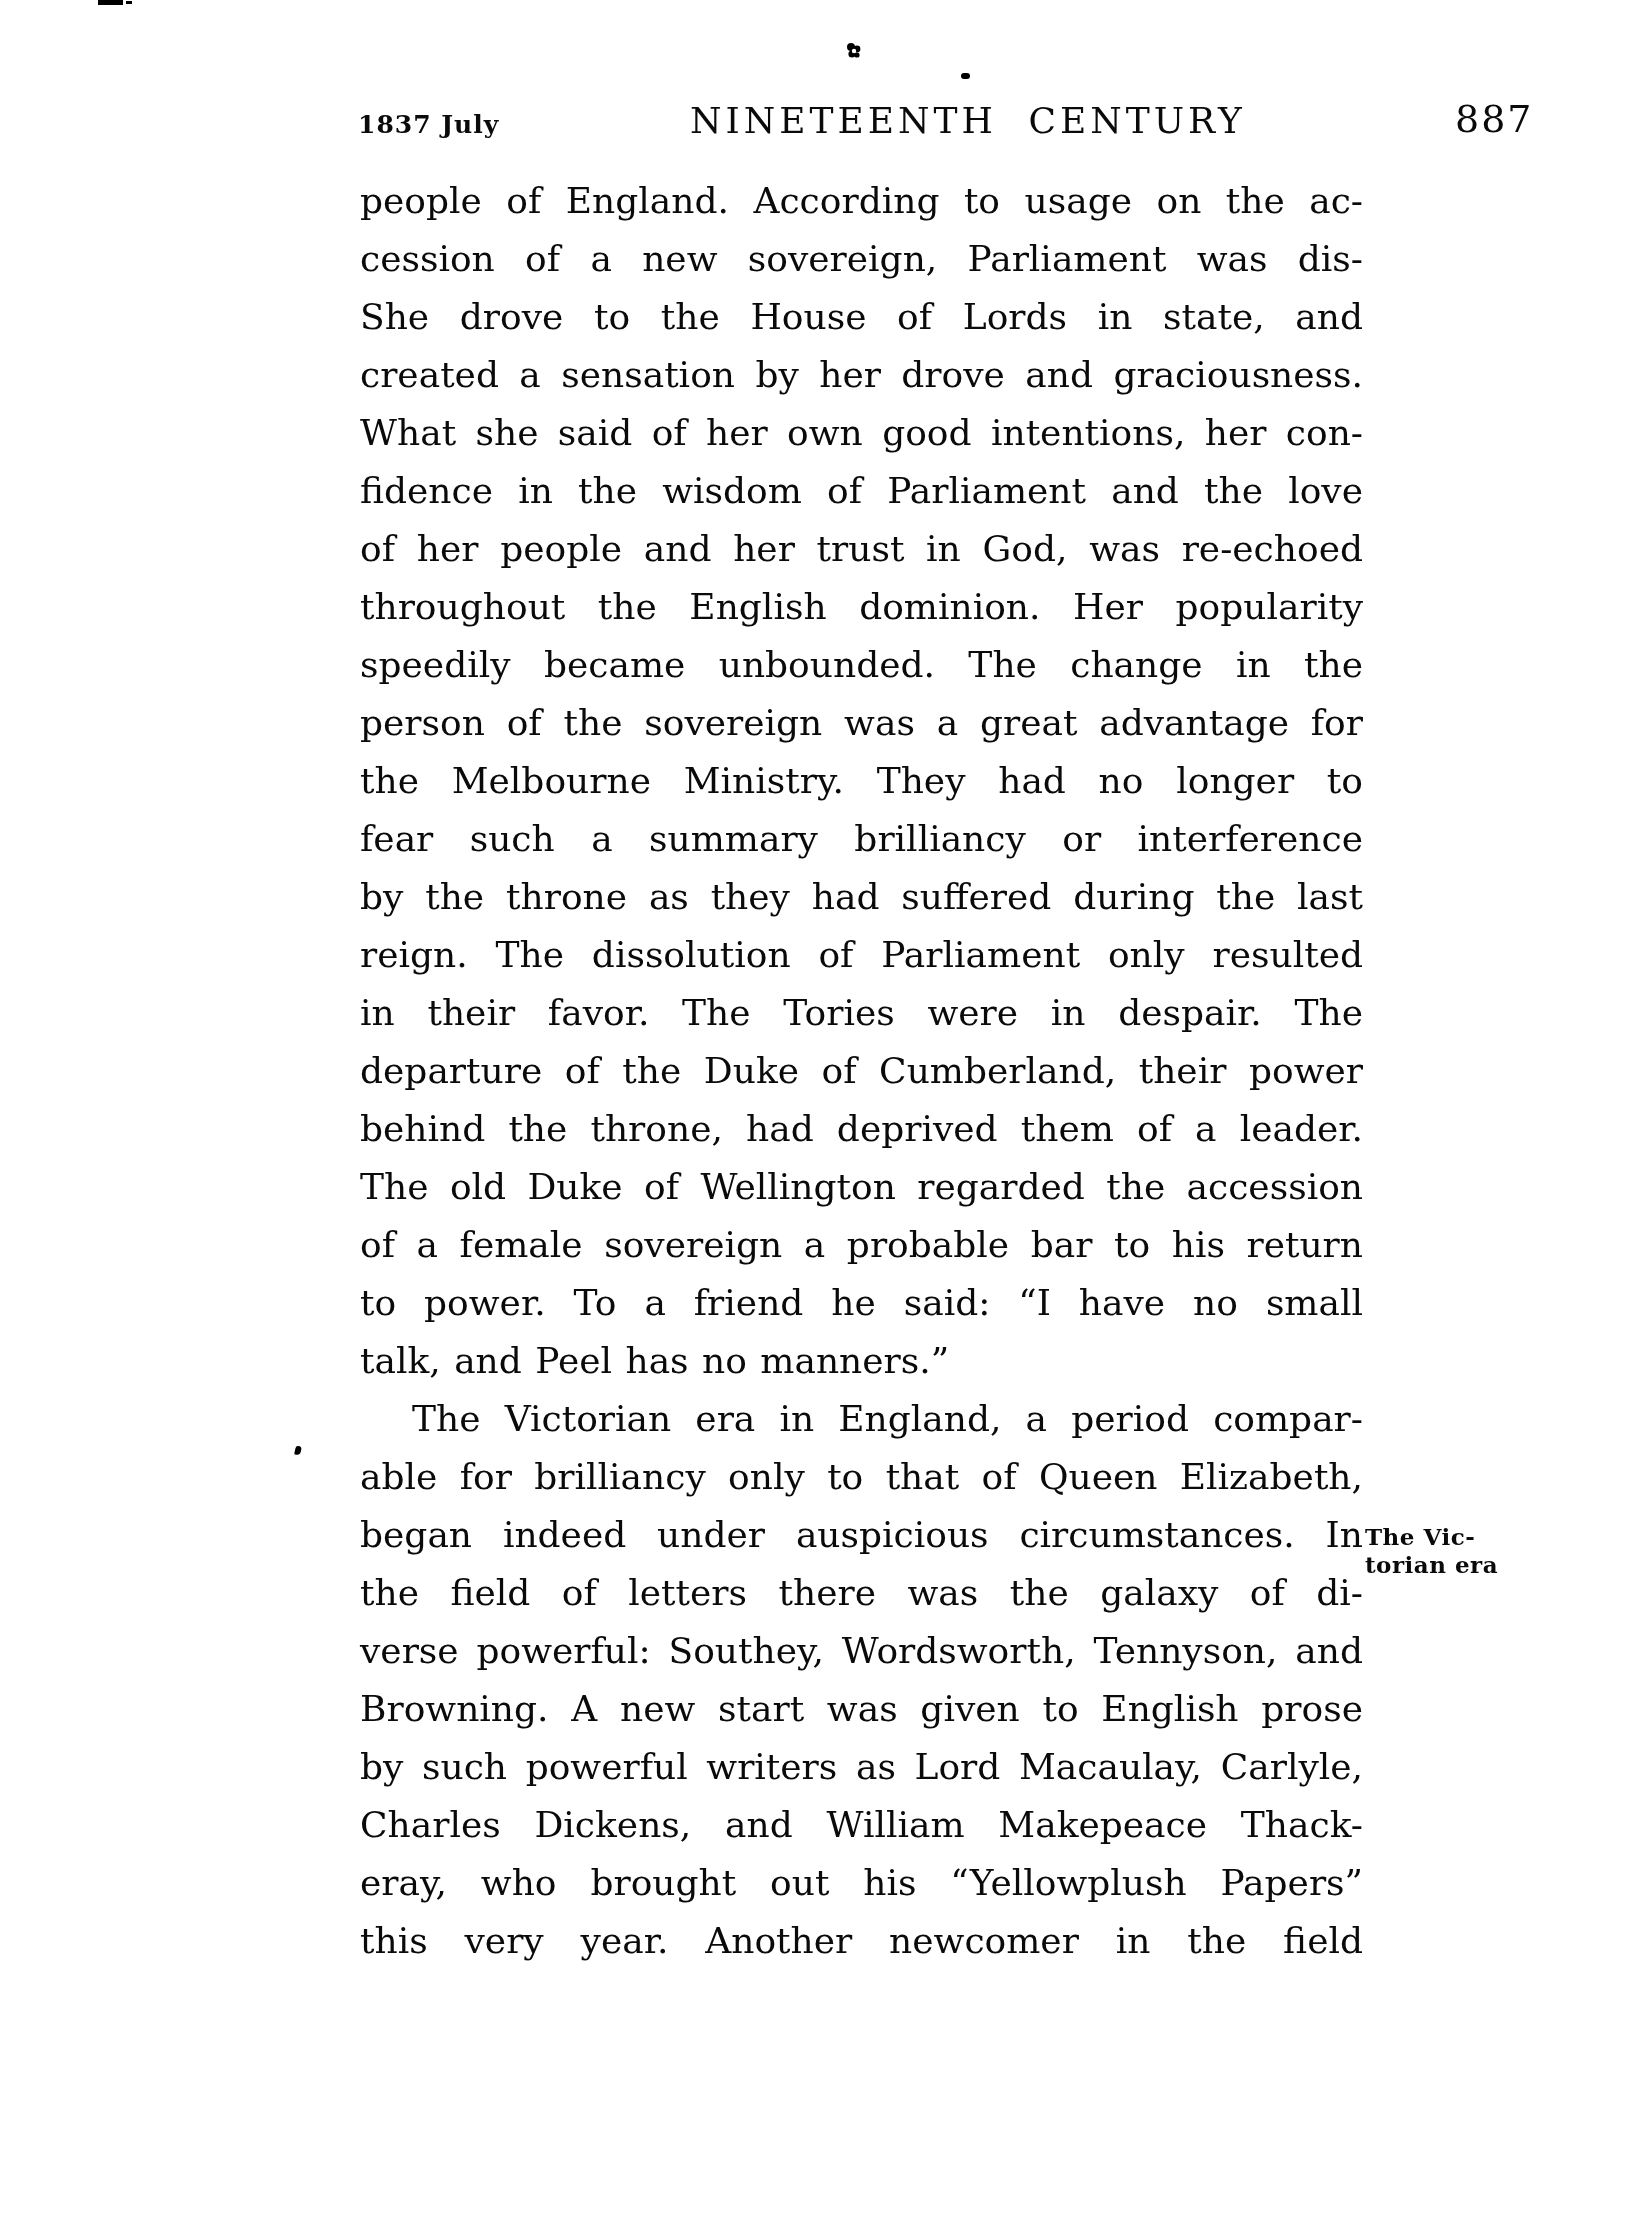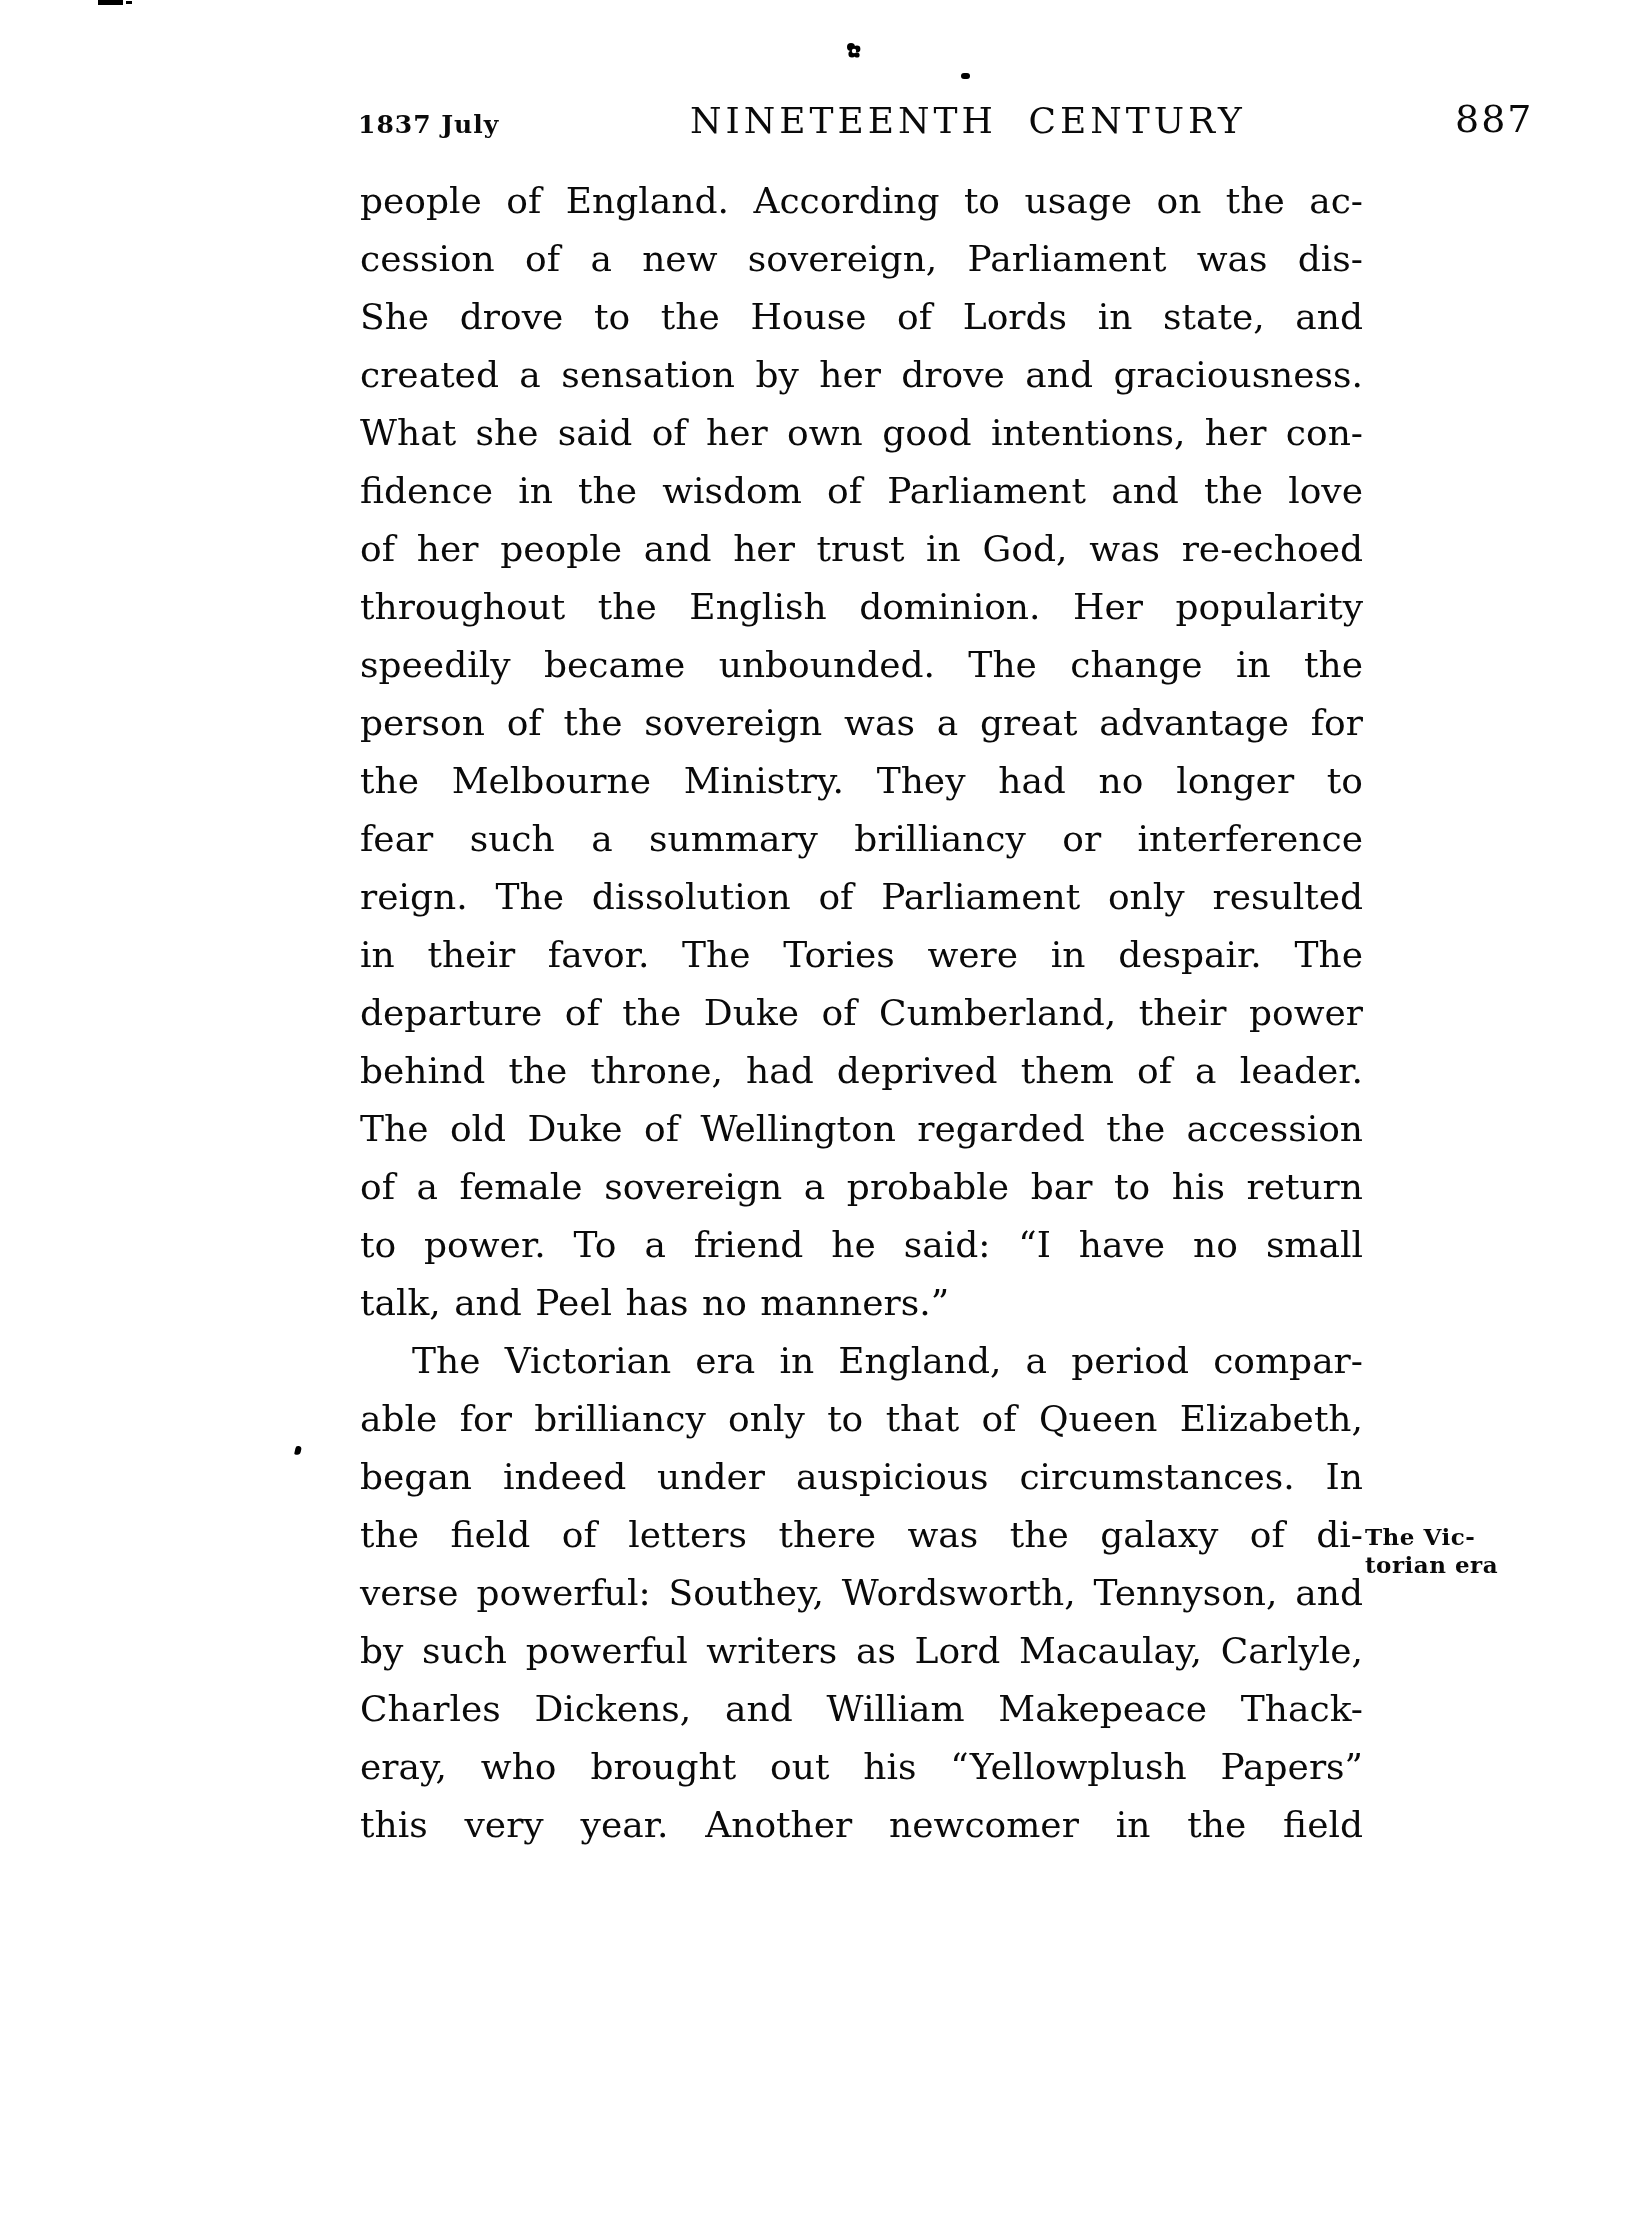--- a/index.html
+++ b/index.html
@@ -94,33 +94,35 @@
       <div class="line">She drove to the House of Lords in state, and</div>
       <div class="line">created a sensation by her drove and graciousness.</div>
       <div class="line">What she said of her own good intentions, her con-</div>
       <div class="line">fidence in the wisdom of Parliament and the love</div>
       <div class="line">of her people and her trust in God, was re-echoed</div>
       <div class="line">throughout the English dominion.  Her popularity</div>
       <div class="line">speedily became unbounded.  The change in the</div>
       <div class="line">person of the sovereign was a great advantage for</div>
       <div class="line">the Melbourne Ministry.  They had no longer to</div>
       <div class="line">fear such a summary brilliancy or interference</div>
+      <div class="line">by the throne as they had suffered during the last</div>
       <div class="line">reign.  The dissolution of Parliament only resulted</div>
       <div class="line">in their favor.  The Tories were in despair.  The</div>
       <div class="line">departure of the Duke of Cumberland, their power</div>
       <div class="line">behind the throne, had deprived them of a leader.</div>
       <div class="line">The old Duke of Wellington regarded the accession</div>
       <div class="line">of a female sovereign a probable bar to his return</div>
       <div class="line">to power.  To a friend he said: “I have no small</div>
       <div class="line no-stretch">talk, and Peel has no manners.”</div>
       <div class="line indent">The Victorian era in England, a period compar-</div>
       <div class="line">able for brilliancy only to that of Queen Elizabeth,</div>
       <div class="line">began indeed under auspicious circumstances.  In</div>
       <div class="line">the field of letters there was the galaxy of di-</div>
       <div class="line">verse powerful: Southey, Wordsworth, Tennyson, and</div>
+      <div class="line">Browning.  A new start was given to English prose</div>
       <div class="line">by such powerful writers as Lord Macaulay, Carlyle,</div>
       <div class="line">Charles Dickens, and William Makepeace Thack-</div>
       <div class="line">eray, who brought out his “Yellowplush Papers”</div>
       <div class="line">this very year.  Another newcomer in the field</div>
     </main>
 
   <aside class="margin-note">
     <div>The Vic-</div>
     <div>torian era</div>
   </aside>

